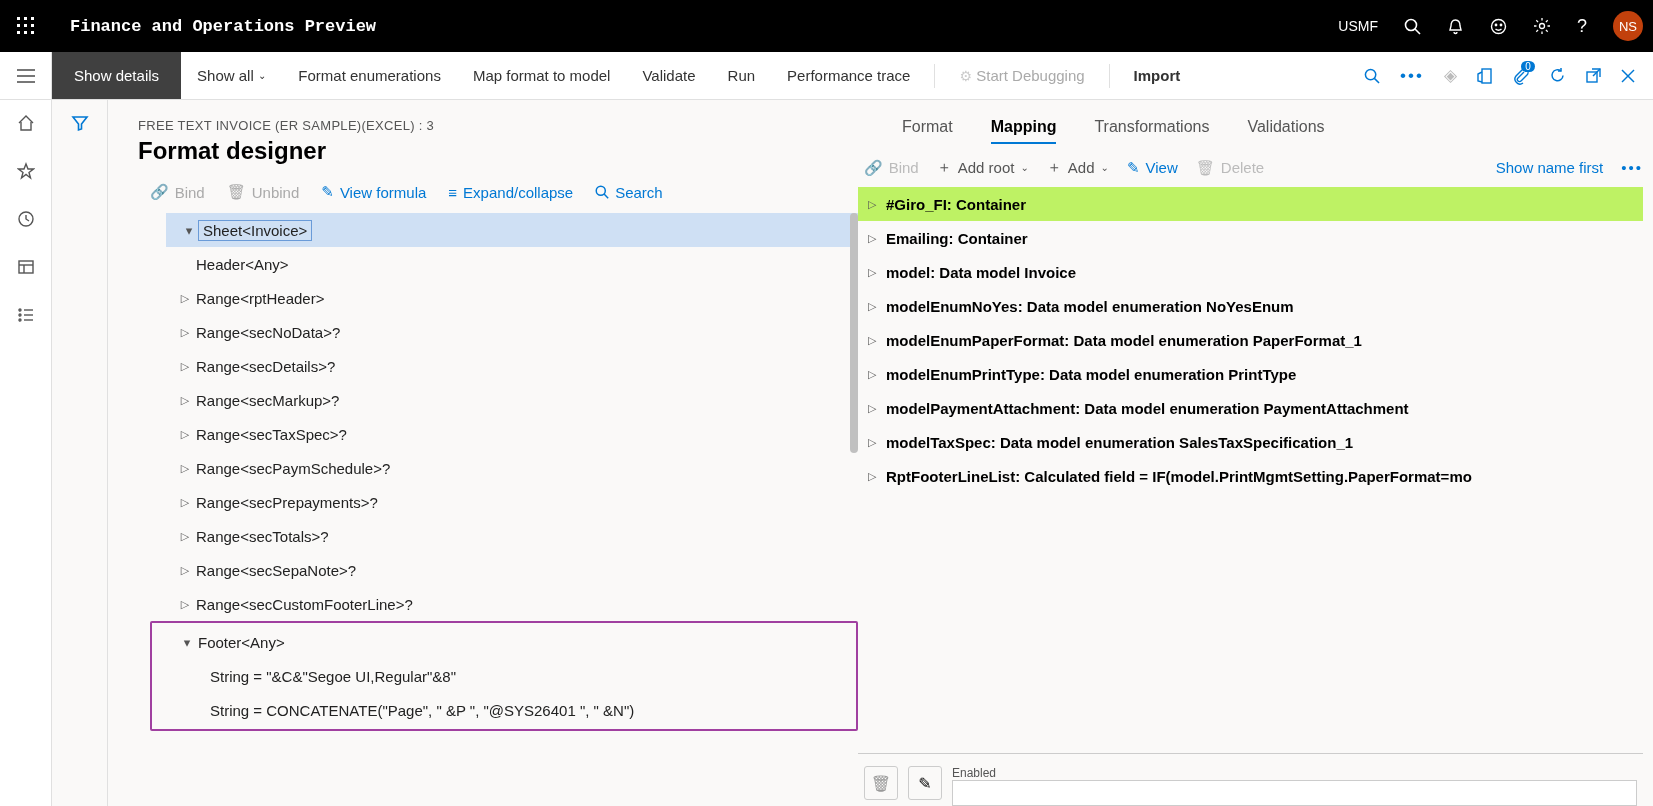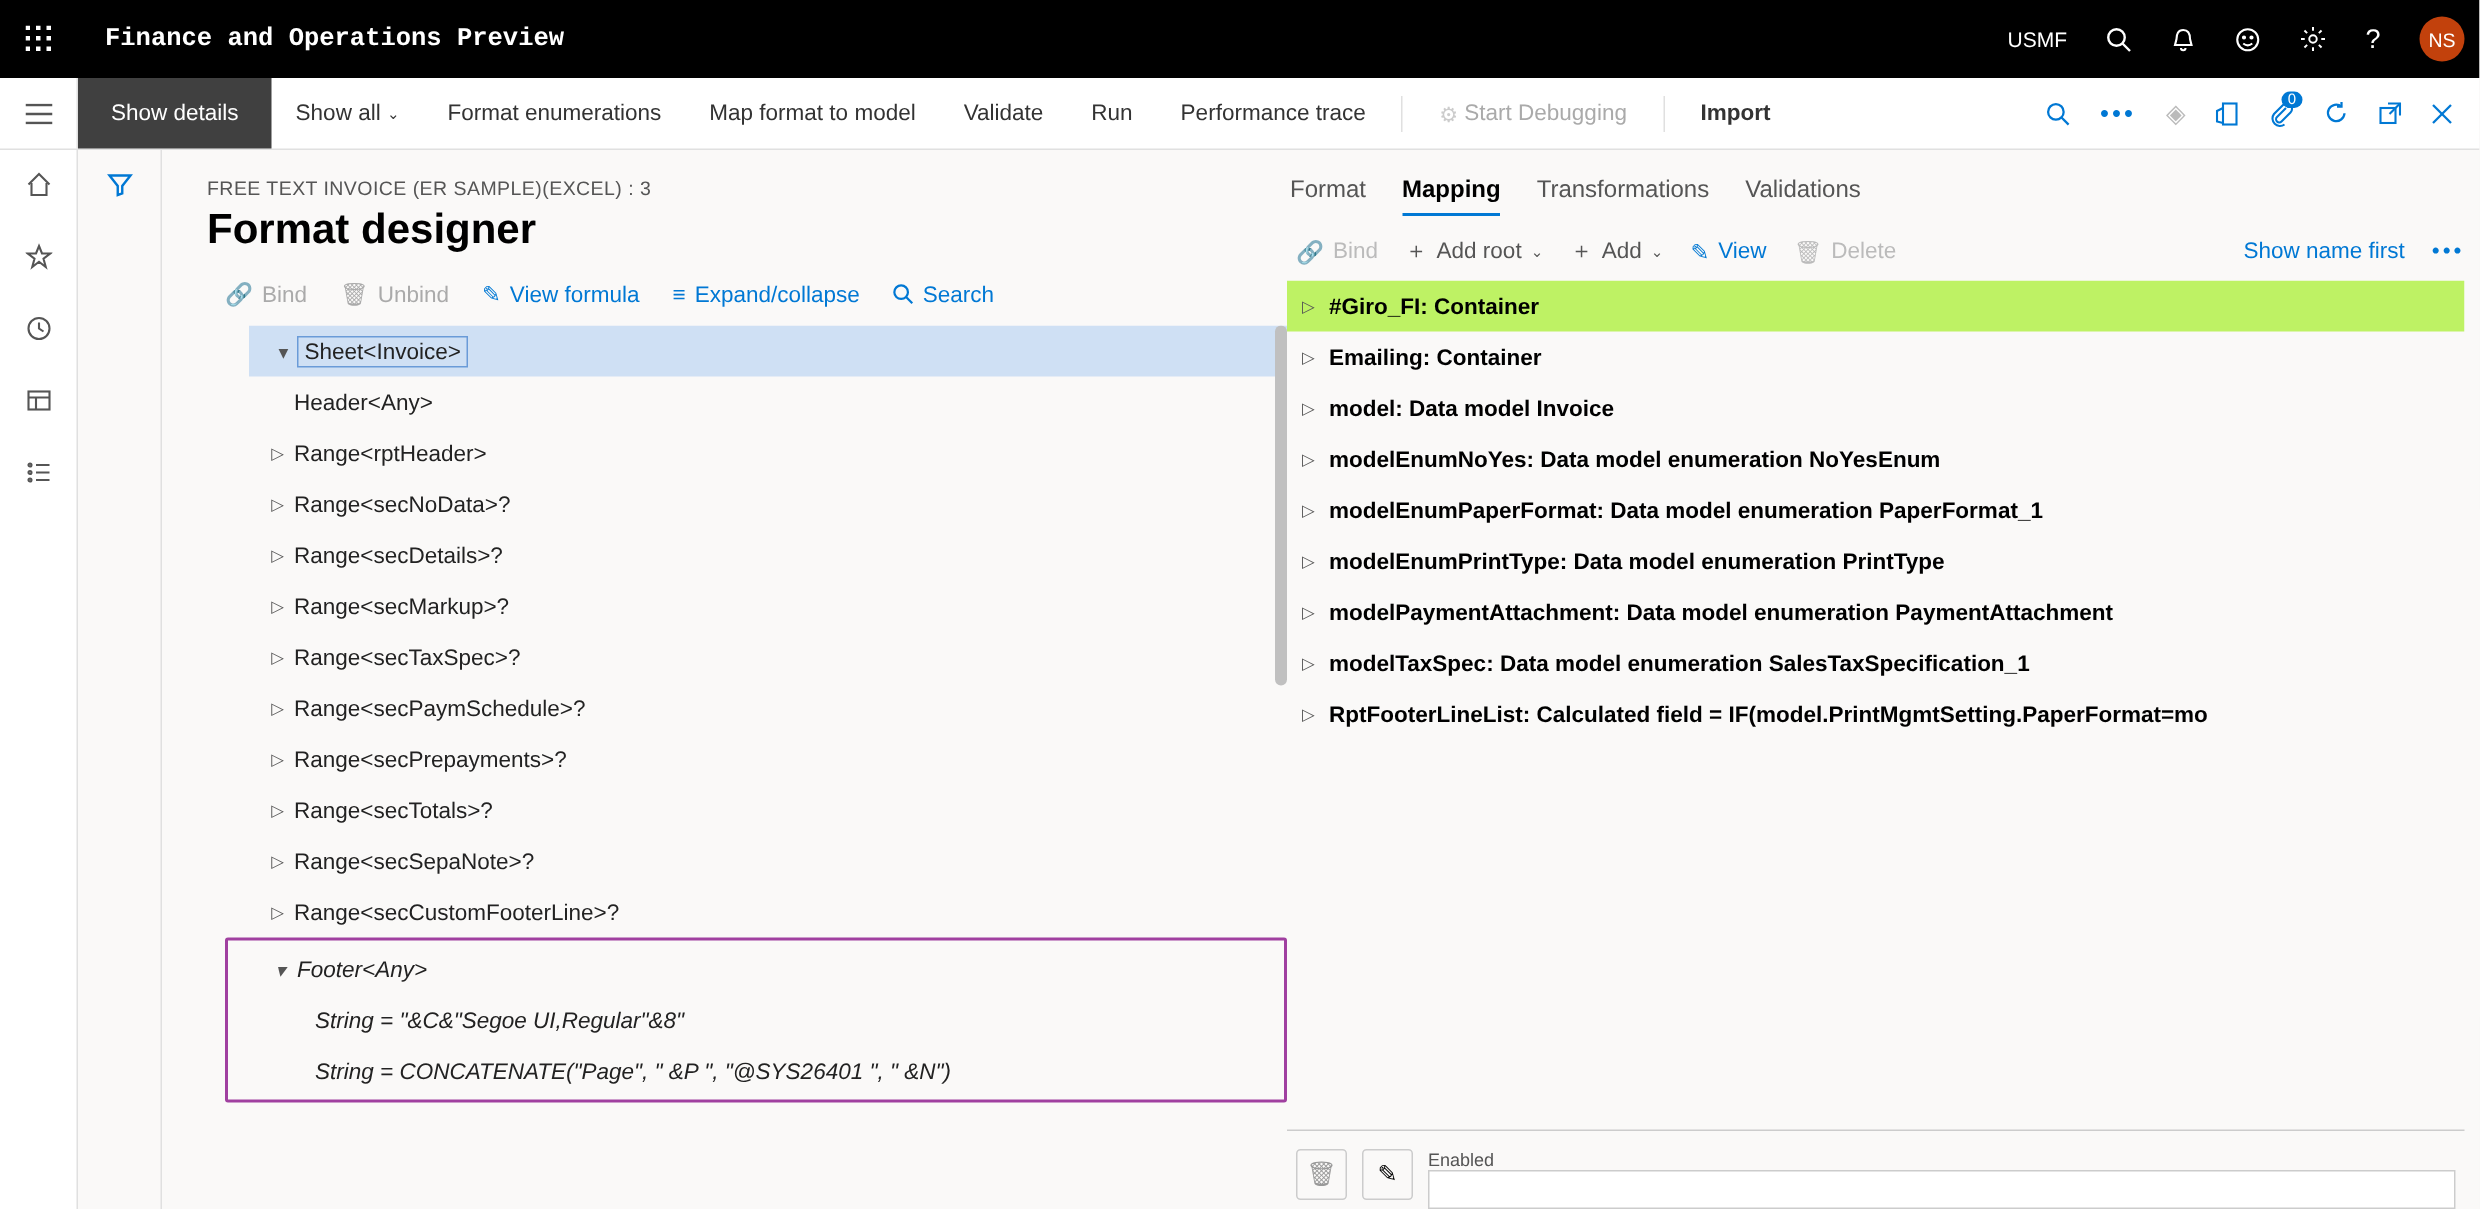--- a/index.html
+++ b/index.html
@@ -18,39 +18,39 @@
 .cmdbar .sep { width:1px; height:24px; background:#e0e0e0; margin:0 8px;}
 .cmdbar .right-icons { margin-left:auto; display:flex; align-items:center; gap:20px; padding-right:18px; color:#0078d4; font-size:17px;}
 .cmdbar .right-icons .ic { cursor:pointer; position:relative;}
 .main { display:flex; height: calc(100vh - 100px); }
 .leftrail { width:52px; background:#fff; border-right:1px solid #e0e0e0; display:flex; flex-direction:column; align-items:center; padding-top:14px; gap:30px; font-size:18px; color:#555;}
 .leftrail .ic{cursor:pointer;}
 .filterpanel { width:56px; border-right:1px solid #e0e0e0; display:flex; justify-content:center; padding-top:14px; background:#faf9f8;}
 .content { flex:1; display:flex; background:#faf9f8; overflow:hidden;}
 .leftpane { width: 750px; padding: 18px 0 0 30px; display:flex; flex-direction:column; overflow:hidden;}
 .breadcrumb { font-size: 13px; color:#555; letter-spacing:0.3px;}
-.pagetitle { font-size: 28px; font-weight:600; margin-top:4px; margin-bottom:18px;}
+.pagetitle { font-size: 24px; font-weight:600; margin-top:4px; margin-bottom:18px;}
 .toolbar-local { display:flex; gap:22px; margin-bottom:12px; padding-left:12px;}
 .toolbar-local .btn { display:flex; align-items:center; gap:6px; font-size:15px; cursor:pointer; color:#333;}
 .toolbar-local .btn.blue{ color:#0078d4;}
 .toolbar-local .btn.disabled{ color:#aaa;}
 .tree-wrap{ flex:1; overflow:auto; position:relative;}
 .tree { font-size:15px; color:#222;}
 .tree-row { display:flex; align-items:center; height:34px; padding-left:8px; cursor:pointer;}
 .tree-row.selected { background:#cfe0f4;}
 .tree-row.selected .label{ border:1px solid #6a9bd8; padding:1px 4px;}
 .tree-row .arrow{ width:18px; text-align:center; font-size:11px; color:#555;}
 .tree-row .arrow.right::before{content:"▷";}
 .tree-row .arrow.down::before{content:"▾"; font-size:13px;}
 .tree-row .arrow.none{visibility:hidden;}
 .tree-row .label{ padding:1px 2px;}
 .indent1{padding-left:38px;}
-.highlight-box{ border:2px solid #a040a0; border-radius:2px; padding:2px 0; margin-left:12px;font-style:italic;}
+.highlight-box{ border:2px solid #a040a0; border-radius:2px; padding:2px 0; margin-left:12px;}
 .rightpane { flex:1; display:flex; flex-direction:column; padding: 18px 10px 0 0; overflow:hidden;}
-.tabs { display:flex; gap:24px; padding-left:2px; border-bottom:0; margin-bottom:14px; font-size:16px; color:#555;}
+.tabs { display:flex; gap:38px; padding-left:2px; border-bottom:0; margin-bottom:14px; font-size:16px; color:#555;margin-left:42px;}
 .tab{cursor:pointer; padding-bottom:6px;}
 .tab.active{color:#000; font-weight:600; border-bottom:2px solid #0078d4;}
 .right-toolbar{ display:flex; align-items:center; gap:18px; padding-left:6px; margin-bottom:10px; font-size:15px;}
 .right-toolbar .btn{display:flex;align-items:center;gap:6px;cursor:pointer;color:#555;}
 .right-toolbar .btn.disabled{color:#bbb;}
 .right-toolbar .btn.blue{color:#0078d4;}
 .mapping-tree{ flex:0 0 auto; background:transparent; overflow:auto;}
 .map-row{display:flex;align-items:center;height:34px;padding-left:10px;font-size:15px;cursor:pointer;}
 .map-row.selected{background:#bef264;}
 .map-row .arrow{width:18px;font-size:11px;color:#555;}

